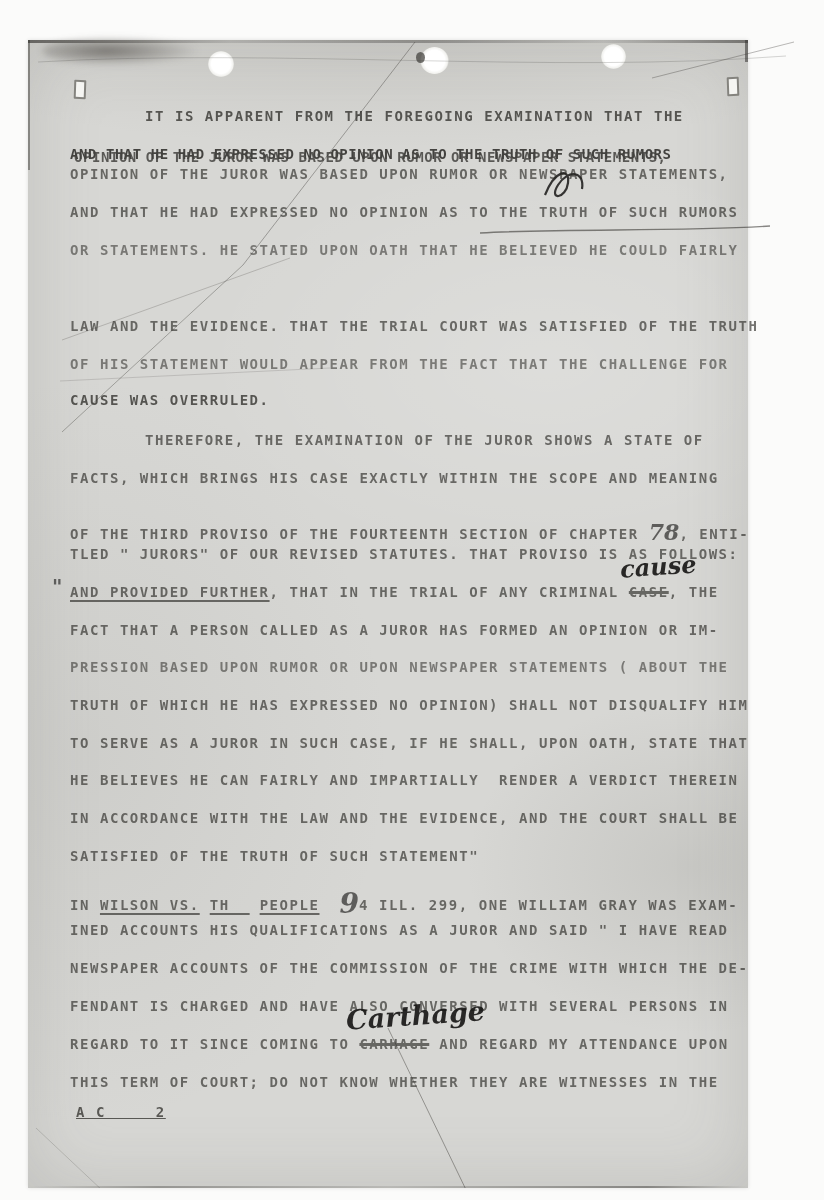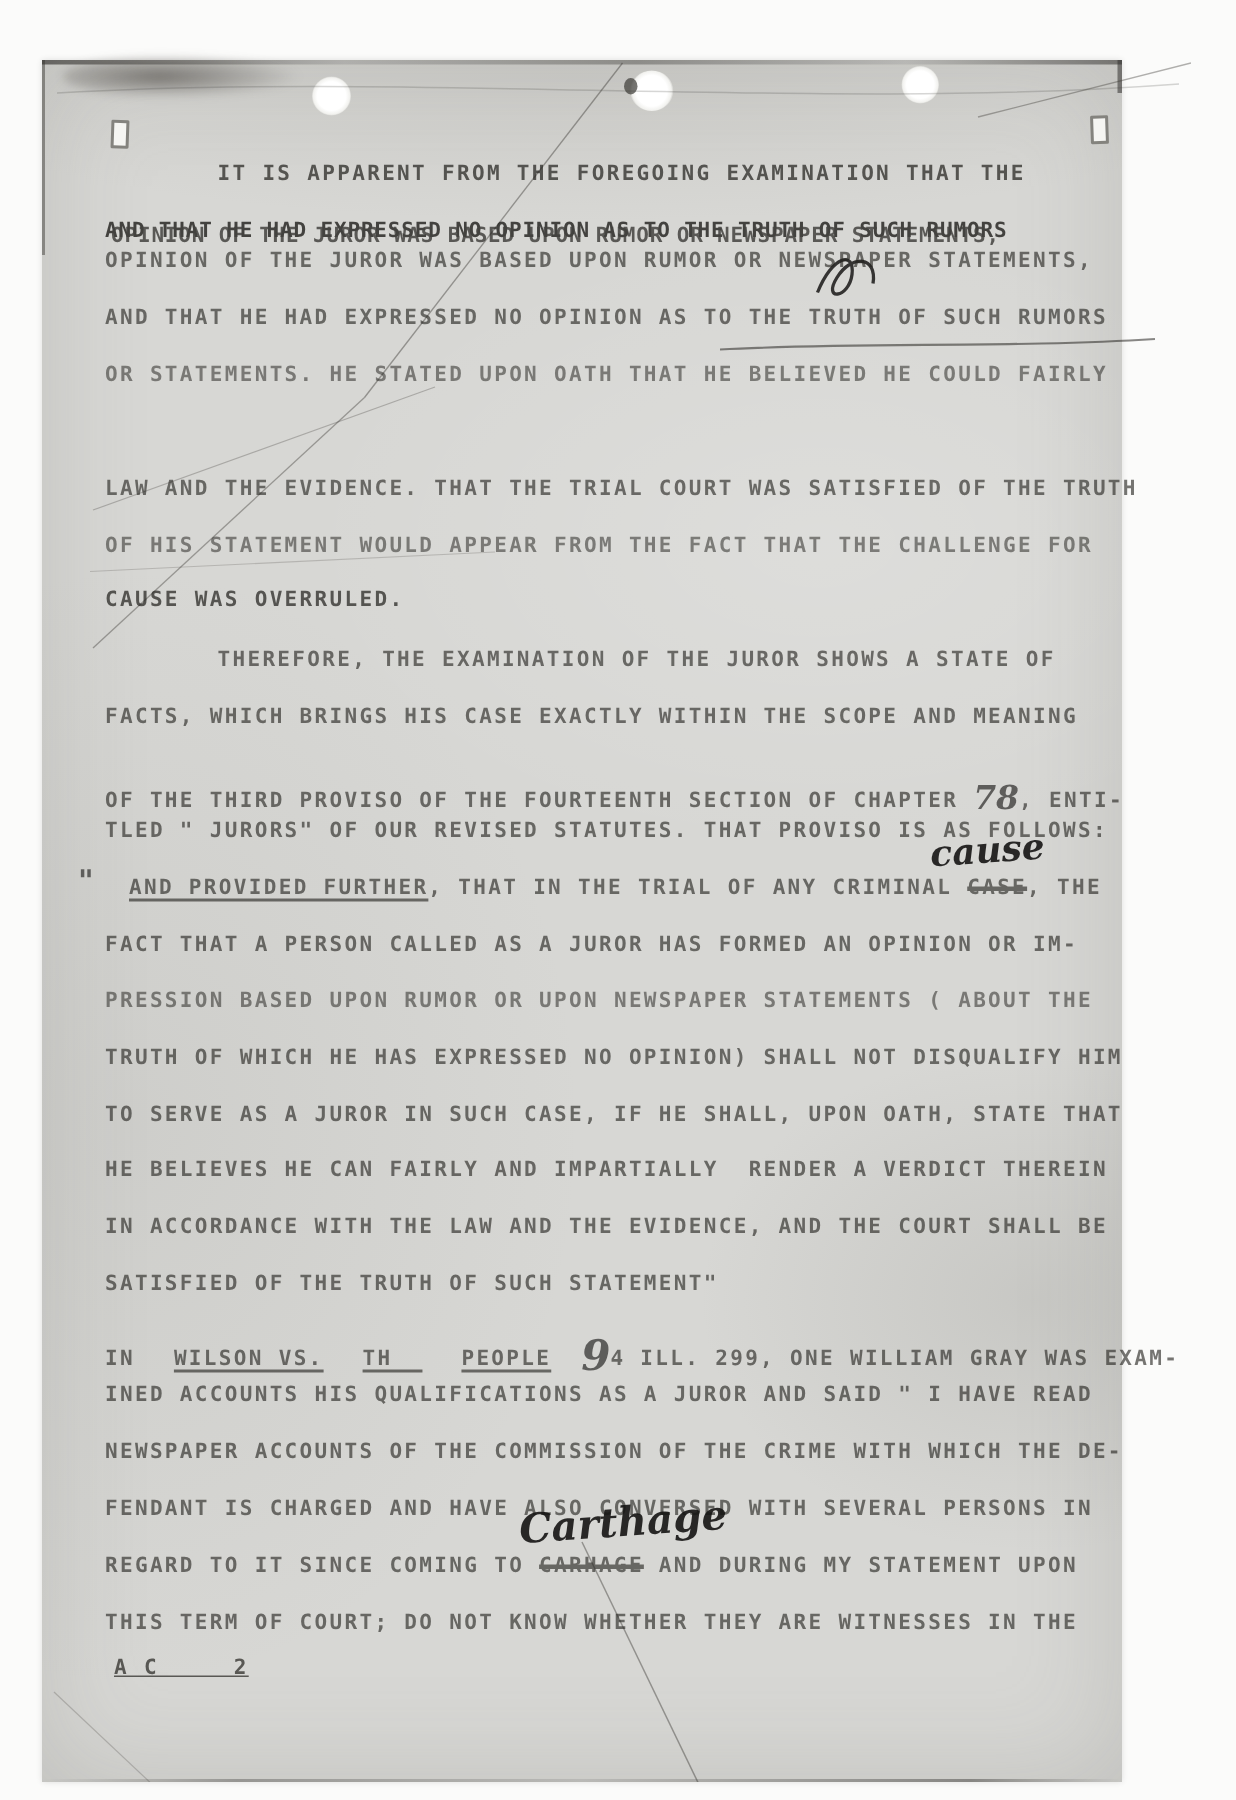--- a/index.html
+++ b/index.html
@@ -32,21 +32,21 @@
   .staple{position:absolute;width:8px;height:15px;background:#f5f5f2;border:2px solid #84837e;border-radius:1px;}
   .creases{position:absolute;left:0;top:0;pointer-events:none;}
   .line{
     position:absolute;left:42px;white-space:pre;
     font-family:"DejaVu Sans Mono",monospace;font-weight:700;font-size:14px;
     letter-spacing:1.55px;color:#24231f;opacity:.62;filter:blur(.32px);
   }
   .indent{left:117px;}
   .f-dark{opacity:.72;}
   .f-light{opacity:.52;}
-  .u{text-decoration:underline;text-decoration-thickness:1.6px;text-underline-offset:3px;margin-left:16px;}
+  .u{text-decoration:underline;text-decoration-thickness:1.6px;text-underline-offset:3px;}
   .strike{text-decoration:line-through;text-decoration-thickness:2.6px;}
   .jam{position:absolute;left:42px;top:106px;width:690px;height:22px;opacity:.8;filter:blur(.3px);}
   .jam span{position:absolute;white-space:pre;font-weight:700;font-size:14px;letter-spacing:.55px;color:#1f1e1b;}
   .jam .jb{left:4px;top:3px;opacity:.85;}
   .hand{
     position:absolute;font-family:"DejaVu Serif",serif;font-style:italic;font-weight:600;
     color:#161514;opacity:.9;white-space:nowrap;
   }
   .hand-inline{
     position:relative;display:inline-block;font-family:"DejaVu Serif",serif;font-style:italic;
@@ -117,20 +117,20 @@
   <div class="line" style="top:732px">HE BELIEVES HE CAN FAIRLY AND IMPARTIALLY  RENDER A VERDICT THEREIN</div>
   <div class="line" style="top:808px">SATISFIED OF THE TRUTH OF SUCH STATEMENT"</div>
   <div class="line" style="top:770px">IN ACCORDANCE WITH THE LAW AND THE EVIDENCE, AND THE COURT SHALL BE</div>
 
   <div class="line" style="top:844px"><span>IN </span><span class="u">WILSON VS.</span><span> </span><span class="u">TH  </span><span> </span><span class="u">PEOPLE</span><span>  </span><span class="hand-inline" style="font-size:28px;top:3px;">9</span><span>4 ILL. 299, ONE WILLIAM GRAY WAS EXAM-</span></div>
 
   <div class="line" style="top:882px">INED ACCOUNTS HIS QUALIFICATIONS AS A JUROR AND SAID " I HAVE READ</div>
   <div class="line" style="top:920px">NEWSPAPER ACCOUNTS OF THE COMMISSION OF THE CRIME WITH WHICH THE DE-</div>
   <div class="line" style="top:958px">FENDANT IS CHARGED AND HAVE ALSO CONVERSED WITH SEVERAL PERSONS IN</div>
 
-  <div class="line" style="top:996px"><span>REGARD TO IT SINCE COMING TO </span><span class="strike">CARHAGE</span><span> AND DURING MY STATEMENT UPON</span></div>
+  <div class="line" style="top:996px"><span>REGARD TO IT SINCE COMING TO </span><span class="strike">CARHAGE</span><span> AND REGARD MY ATTENDANCE UPON</span></div>
   <div class="hand" style="left:318px;top:960px;font-size:27px;transform:rotate(-4deg);">Carthage</div>
 
   <div class="line" style="top:1034px">THIS TERM OF COURT; DO NOT KNOW WHETHER THEY ARE WITNESSES IN THE</div>
 
   <div class="line marker" style="top:1064px;left:48px;">A C     2</div>
 
 </div>
 
 </body></html>

